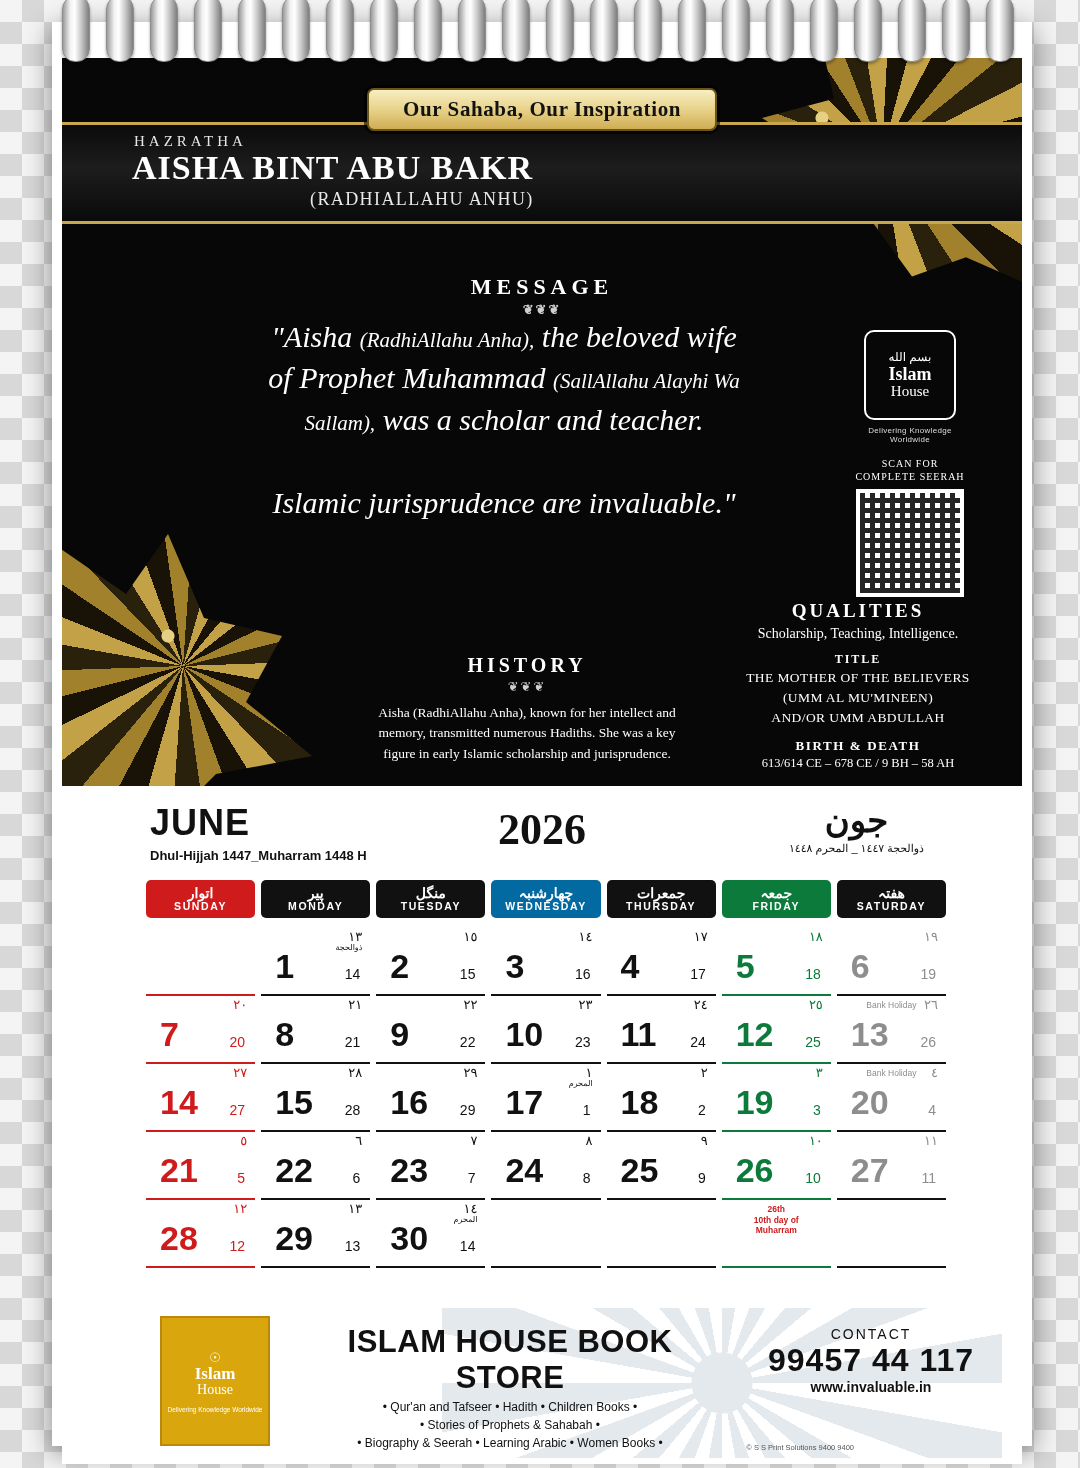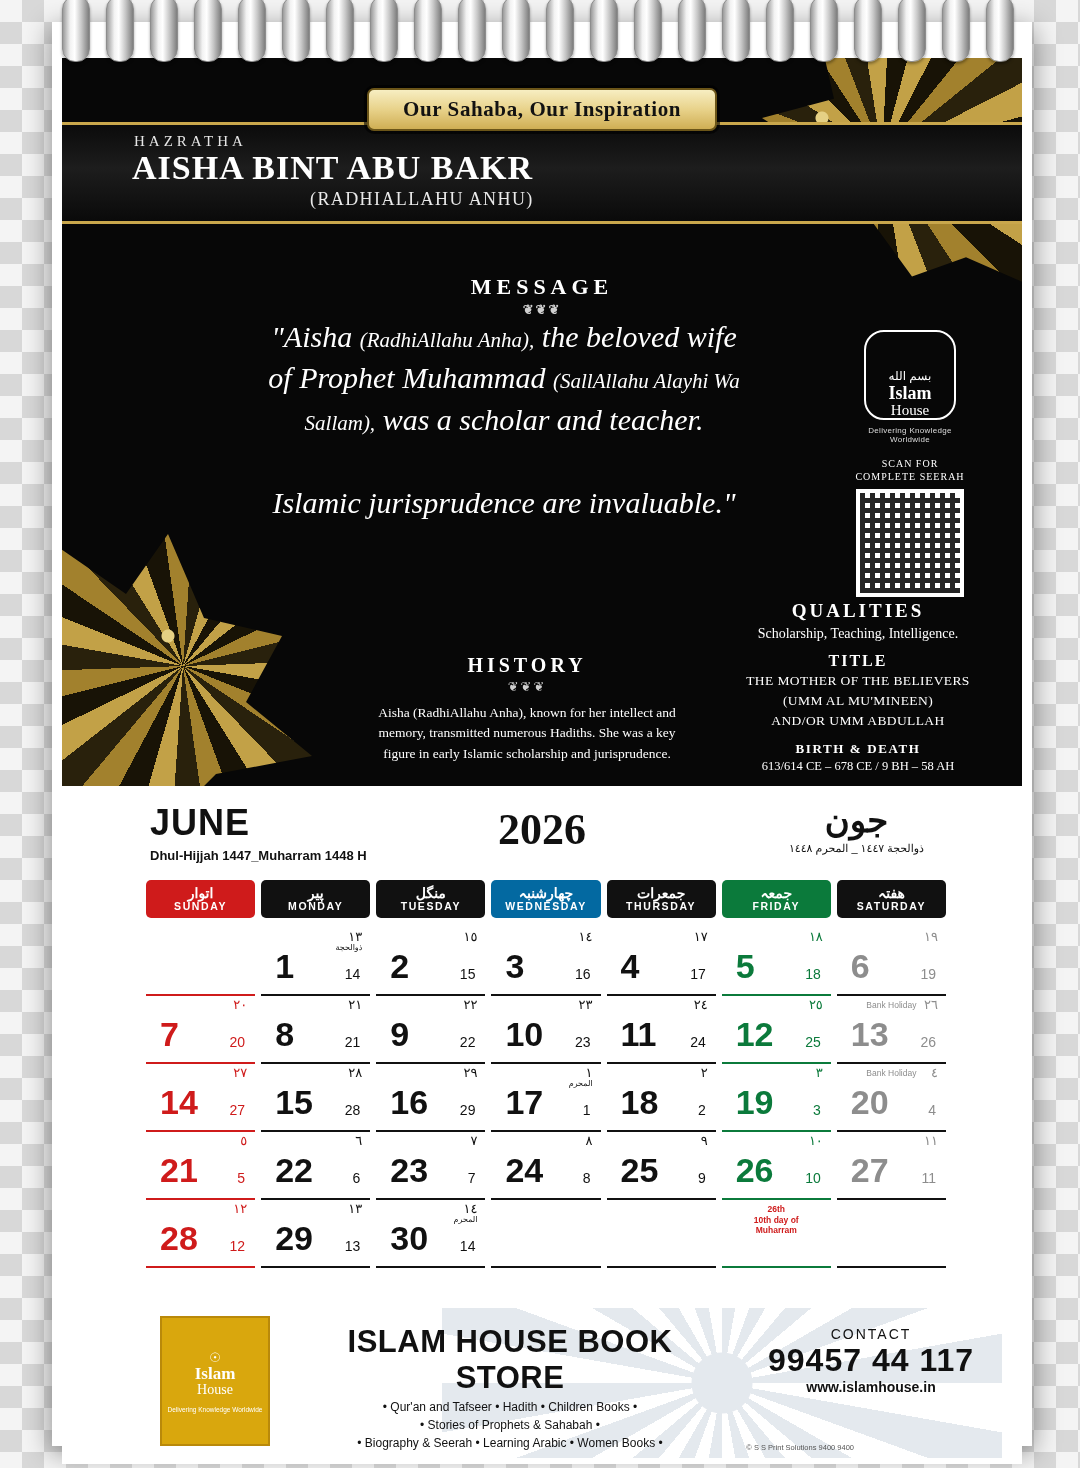--- a/index.html
+++ b/index.html
@@ -86,22 +86,22 @@
   .msg-body{
     position:absolute;left:72px;top:258px;width:740px;color:#fff;text-align:center;
     font-family:"Liberation Serif", serif;font-style:italic;font-size:30px;line-height:1.38;
   }
   .msg-body .small{font-size:21px;}
 
   .ih-logo{
     position:absolute;right:52px;top:272px;width:120px;text-align:center;color:#fff;
   }
   .ih-box{
-    width:88px;height:86px;margin:0 auto;border:2px solid #fff;border-radius:20px;
-    display:flex;flex-direction:column;align-items:center;justify-content:flex-end;
+    width:88px;height:86px;margin:0 auto;border:2px solid #fff;border-radius:10px;
+    display:flex;flex-direction:column;align-items:center;justify-content:center;
   }
   .ih-dome{font-size:12px;line-height:1;margin-bottom:2px;}
   .ih-t1{font-size:18px;font-weight:bold;font-family:"Liberation Serif", serif;line-height:1;}
   .ih-t2{font-size:15px;font-family:"Liberation Serif", serif;line-height:1.1;}
   .ih-tag{font-size:8px;margin-top:6px;letter-spacing:.3px;color:#ddd;}
 
   .scan{
     position:absolute;right:44px;top:400px;width:136px;text-align:center;color:#fff;
   }
   .scan .lbl{font-size:10px;letter-spacing:1px;line-height:1.25;font-family:"Liberation Serif", serif;}
@@ -116,21 +116,21 @@
     background-size:10px 10px,10px 10px;
     opacity:.85;
   }
 
   .qualities{
     position:absolute;right:14px;top:542px;width:300px;text-align:center;color:#fff;
     font-family:"Liberation Serif", serif;
   }
   .qualities h3{margin:0;font-size:19px;letter-spacing:3px;font-weight:bold;}
   .qualities p{margin:4px 0 0;font-size:14px;}
-  .qualities h4{margin:10px 0 0;font-size:16px;letter-spacing:2px;text-align:center;}
+  .qualities h4{margin:10px 0 0;font-size:12px;letter-spacing:2px;text-align:center;}
   .qualities .tt{font-size:13.5px;line-height:1.35;margin-top:2px;letter-spacing:.4px;}
   .qualities h5{margin:10px 0 0;font-size:13px;letter-spacing:1.6px;}
   .qualities .bd{font-size:12.5px;margin-top:2px;}
 
   .history{
     position:absolute;left:300px;top:596px;width:330px;text-align:center;color:#fff;
     font-family:"Liberation Serif", serif;
   }
   .history h3{margin:0;font-size:20px;letter-spacing:4px;font-weight:bold;}
   .history p{margin:8px 0 0;font-size:13.5px;line-height:1.5;}
@@ -520,18 +520,18 @@
     </div>
     <div class="store-txt">
       <div class="title">ISLAM HOUSE BOOK STORE</div>
       <div class="line">• Qur'an and Tafseer • Hadith • Children Books •</div>
       <div class="line">• Stories of Prophets &amp; Sahabah •</div>
       <div class="line">• Biography &amp; Seerah • Learning Arabic • Women Books •</div>
     </div>
     <div class="contact">
       <div class="c1">CONTACT</div>
       <div class="c2">99457 44 117</div>
-      <div class="c3">www.islamhouse.in</div>
+      <div class="c3">www.invaluable.in</div>
     </div>
     <div class="credit">© S S Print Solutions 9400 9400</div>
   </div>
 
 </div>
 
 </body></html>

